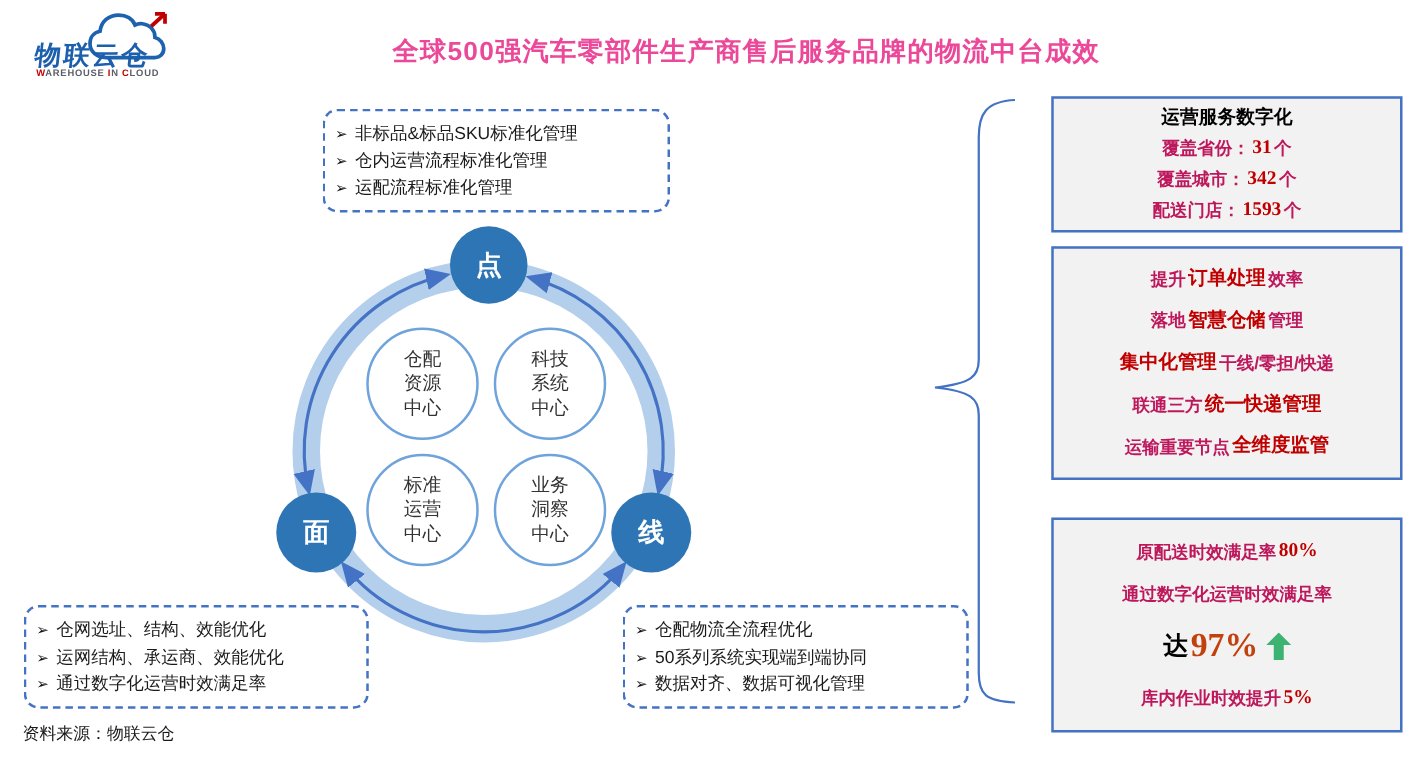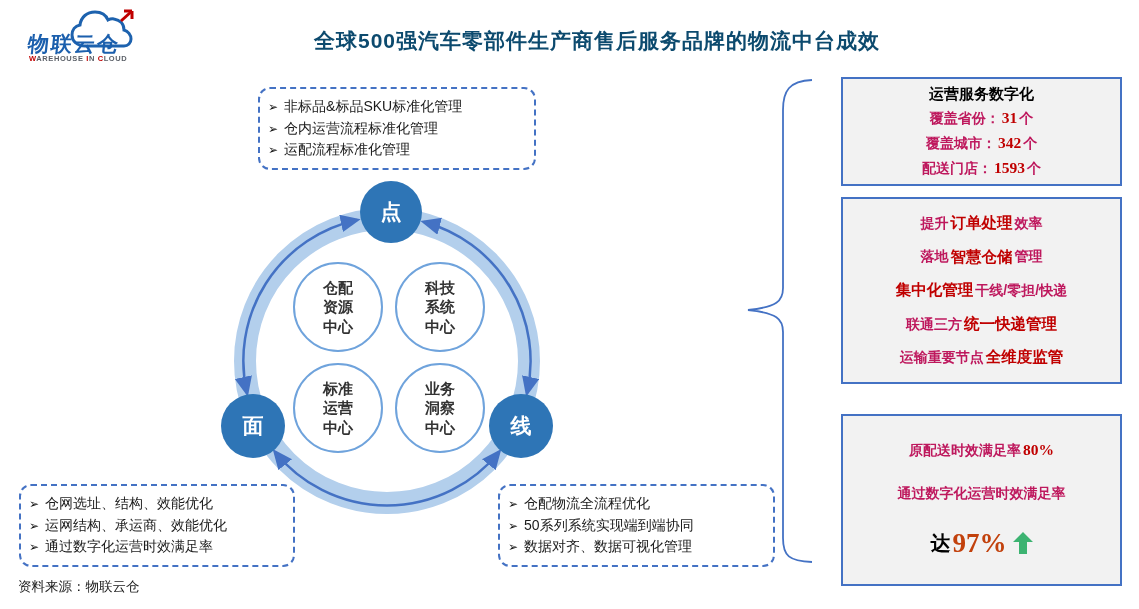--- a/index.html
+++ b/index.html
@@ -11,21 +11,21 @@
   
   .logo{position:absolute;left:28px;top:8px;width:120px;height:56px;z-index:3;}
   .logo-cloud{position:absolute;left:40px;top:0;}
   .logo-cn{position:absolute;left:0;top:22px;font-size:21px;font-weight:700;color:#1B5FAD;
            letter-spacing:2px;transform:skewX(-6deg);white-space:nowrap;z-index:2;}
   .logo-en{position:absolute;left:1px;top:46px;font-size:7.5px;font-weight:700;letter-spacing:.6px;white-space:nowrap;}
   .logo-en .red{color:#C00000;}
   .logo-en .gray{color:#5B6068;}
 
   .page-title{position:absolute;left:55px;right:0;top:27px;text-align:center;
-              font-size:21px;font-weight:700;color:#0c4a6e;letter-spacing:1px;}
+              font-size:21px;font-weight:700;color:#ec4899;letter-spacing:1px;}
 
   
   .dashed-box{position:absolute;border:2px dashed #4472C4;border-radius:12px;
               padding:7px 8px 7px 8px;background:#fff;z-index:2;}
   .dashed-box .li{display:flex;align-items:baseline;gap:6px;line-height:1.55;
                   font-size:14px;color:#1a1a1a;white-space:nowrap;}
   .dashed-box .bullet{font-size:12px;color:#111;flex:0 0 auto;}
   .box-top{left:258px;top:87px;width:258px;}
   .box-bl{left:19px;top:484px;width:256px;}
   .box-br{left:498px;top:484px;width:257px;}
@@ -34,21 +34,21 @@
   .node{position:absolute;border-radius:50%;background:#2E75B6;color:#fff;display:flex;
         align-items:center;justify-content:center;font-size:21px;font-weight:700;z-index:2;}
   .node-dian{left:360px;top:181px;width:62px;height:62px;}
   .node-mian{left:221px;top:394px;width:64px;height:64px;}
   .node-xian{left:489px;top:394px;width:64px;height:64px;}
 
   
   .ccircle{position:absolute;width:90px;height:90px;border-radius:50%;background:#fff;
            border:2px solid #6FA3DC;box-sizing:border-box;display:flex;flex-direction:column;
            align-items:center;justify-content:center;text-align:center;font-size:15px;
-           color:#333;line-height:1.3;z-index:2;font-weight:bold;}
+           color:#333;line-height:1.3;z-index:2;}
   .cc1{left:293px;top:262px;}
   .cc2{left:395px;top:262px;}
   .cc3{left:293px;top:363px;}
   .cc4{left:395px;top:363px;}
 
   
   .rbox{position:absolute;left:841px;width:281px;background:#F2F2F2;border:2.5px solid #4472C4;
         box-sizing:border-box;display:flex;flex-direction:column;justify-content:space-evenly;
         text-align:center;z-index:2;padding:0 0;}
   .rbox1{top:77px;height:109px;}
@@ -224,17 +224,21 @@
     <div class="rline">
       <span class="black">通过数字化运营时效满足率</span>
     </div>
     <div class="rline">
       <span class="black-big">达</span>
       <span class="red-big">97%</span>
       <svg class="up-arrow" width="20" height="22" viewBox="0 0 20 22">
         <path d="M10 0 L20 10 L14 10 L14 22 L6 22 L6 10 L0 10 Z" fill="#3CB371"></path>
       </svg>
     </div>
+    <div class="rline">
+      <span class="black">库内作业时效提升</span>
+      <span class="red">5%</span>
+    </div>
   </div>
 
   <div class="source-note">资料来源：物联云仓</div>
 
 </div>
 
 </body></html>

